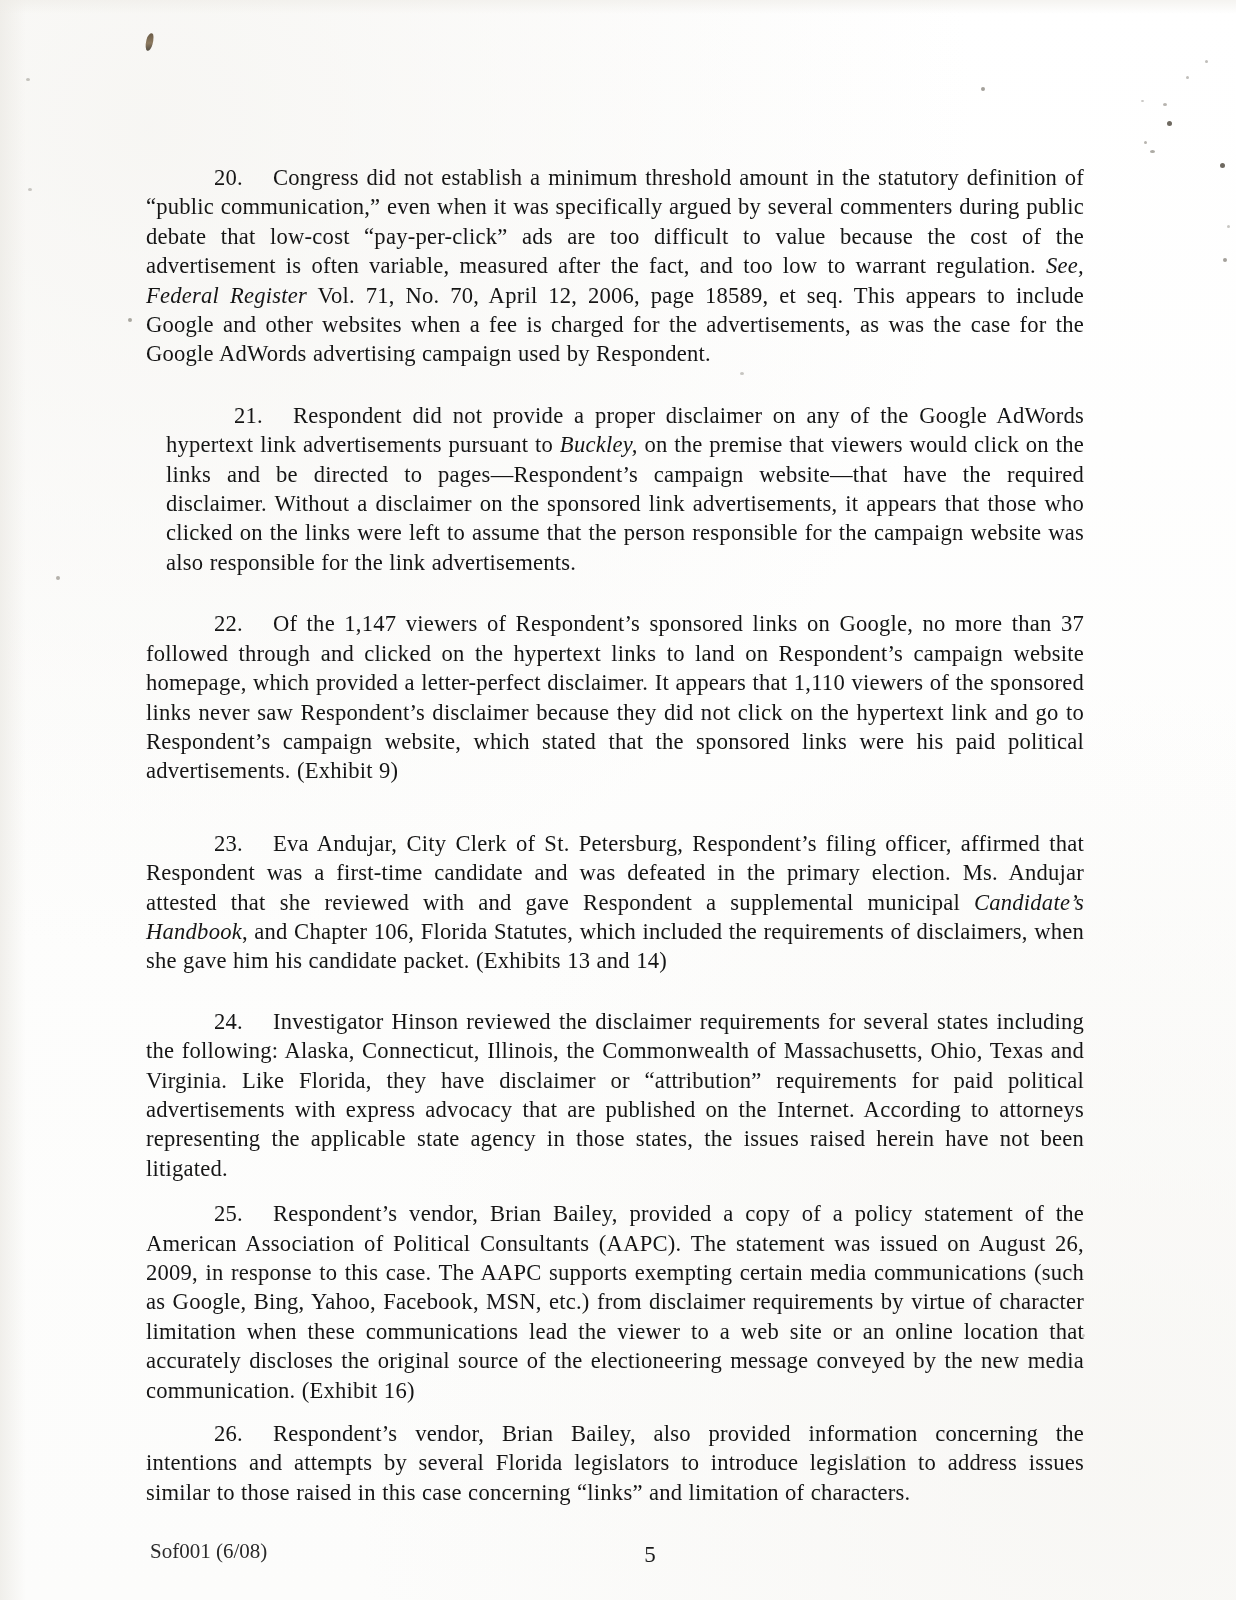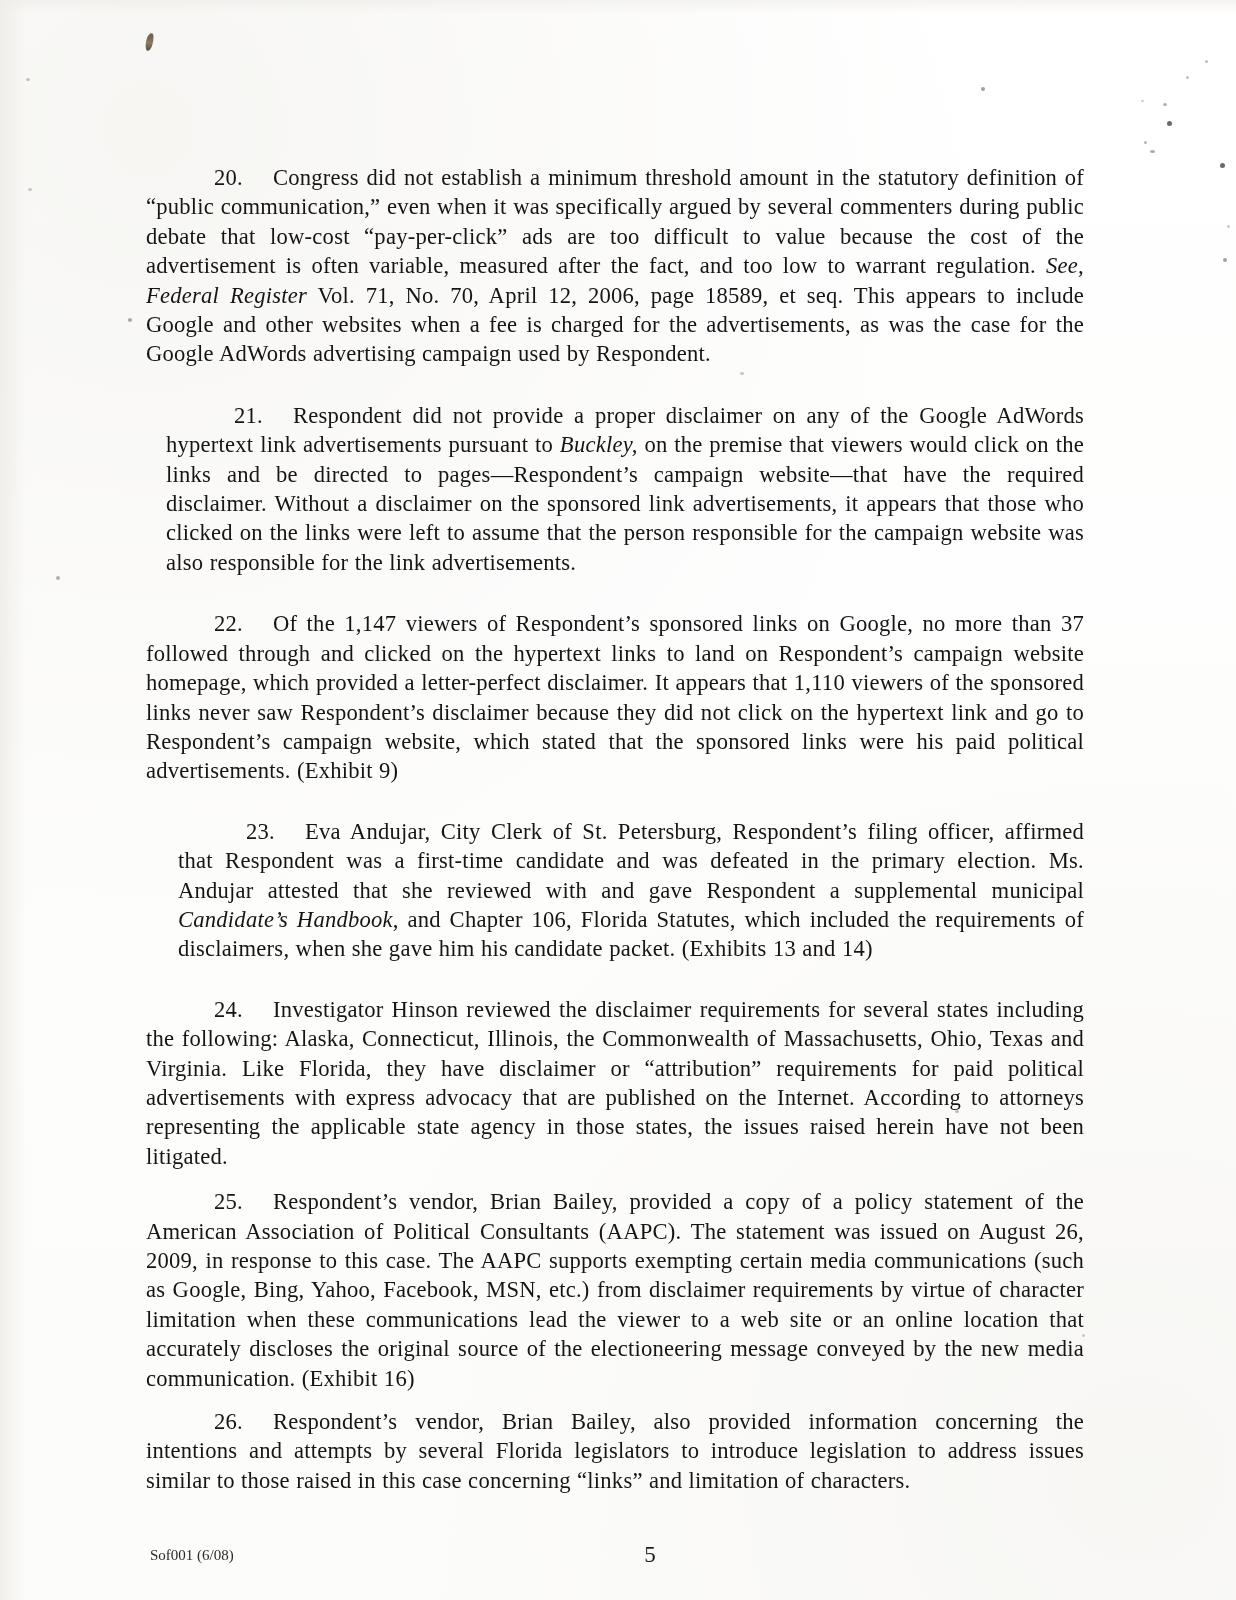--- a/index.html
+++ b/index.html
@@ -65,39 +65,39 @@
     width: 30px;
   }
 
   .ital {
     font-style: italic;
   }
 
   
   .p20 { margin-bottom: 32px; }
   .p21 { margin-bottom: 32px; margin-left: 20px; }
-  .p22 { margin-bottom: 31px; }
-  .p23 { margin-bottom: 31px; margin-left: 32px; }
+  .p22 { margin-bottom: 43px; }
+  .p23 { margin-bottom: 31px; }
   .p24 { margin-bottom: 16px; }
   .p25 { margin-bottom: 14px; }
   .p26 { margin-bottom: 16px; }
 
   .footer {
     position: absolute;
     left: 150px;
     bottom: 36px;
     width: 936px;
     height: 34px;
   }
 
   .footer-code {
     position: absolute;
     left: 0;
     bottom: 0;
-    font-size: 15px;
+    font-size: 21px;
     color: #2a2a2a;
     font-family: "Liberation Serif", "DejaVu Serif", serif;
   }
 
   .footer-pageno {
     position: absolute;
     left: 0;
     right: 0;
     bottom: -4px;
     text-align: center;

